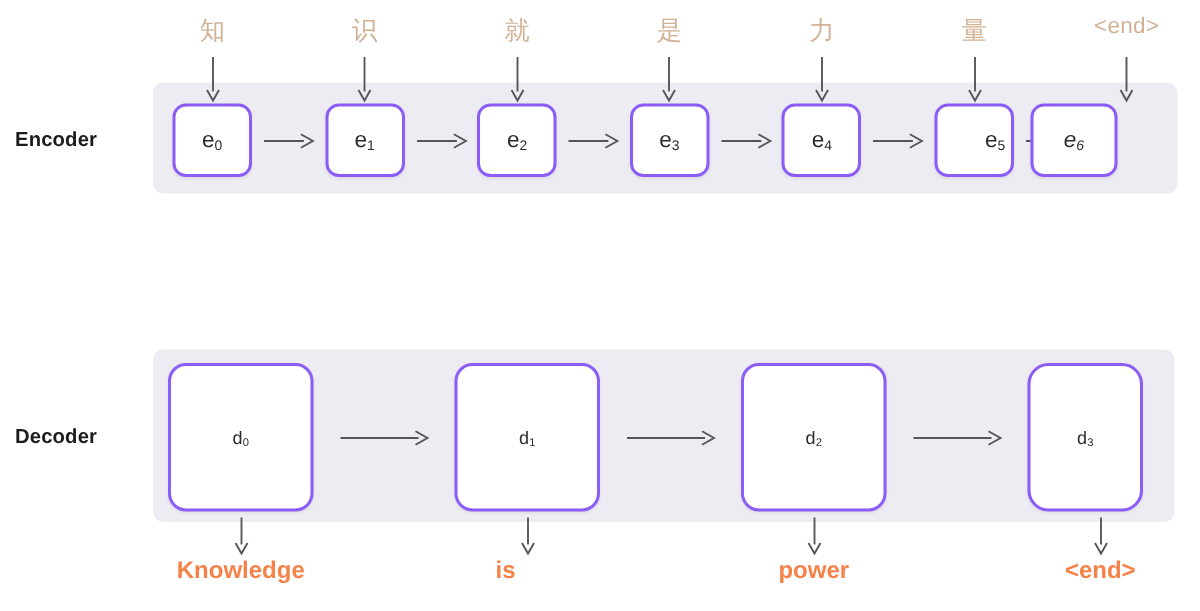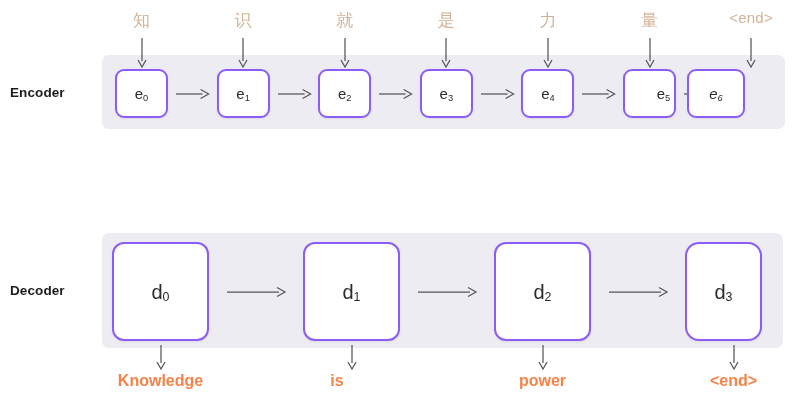--- a/index.html
+++ b/index.html
@@ -75,21 +75,21 @@
     height: 99px;
     top: 242px;
     border-radius: 12px;
   }
   .cell-text {
     font-size: 15px;
     color: #2b2b2e;
     font-family: "Liberation Sans", "DejaVu Sans", sans-serif;
     line-height: 1;
   }
-  .dec-cell .cell-text { font-size: 20px; }
+  .dec-cell .cell-text { font-size: 12px; }
   .cell-text sub {
     font-size: 0.62em;
     vertical-align: baseline;
     position: relative;
     bottom: -0.22em;
   }
 
   
   .token {
     position: absolute;

